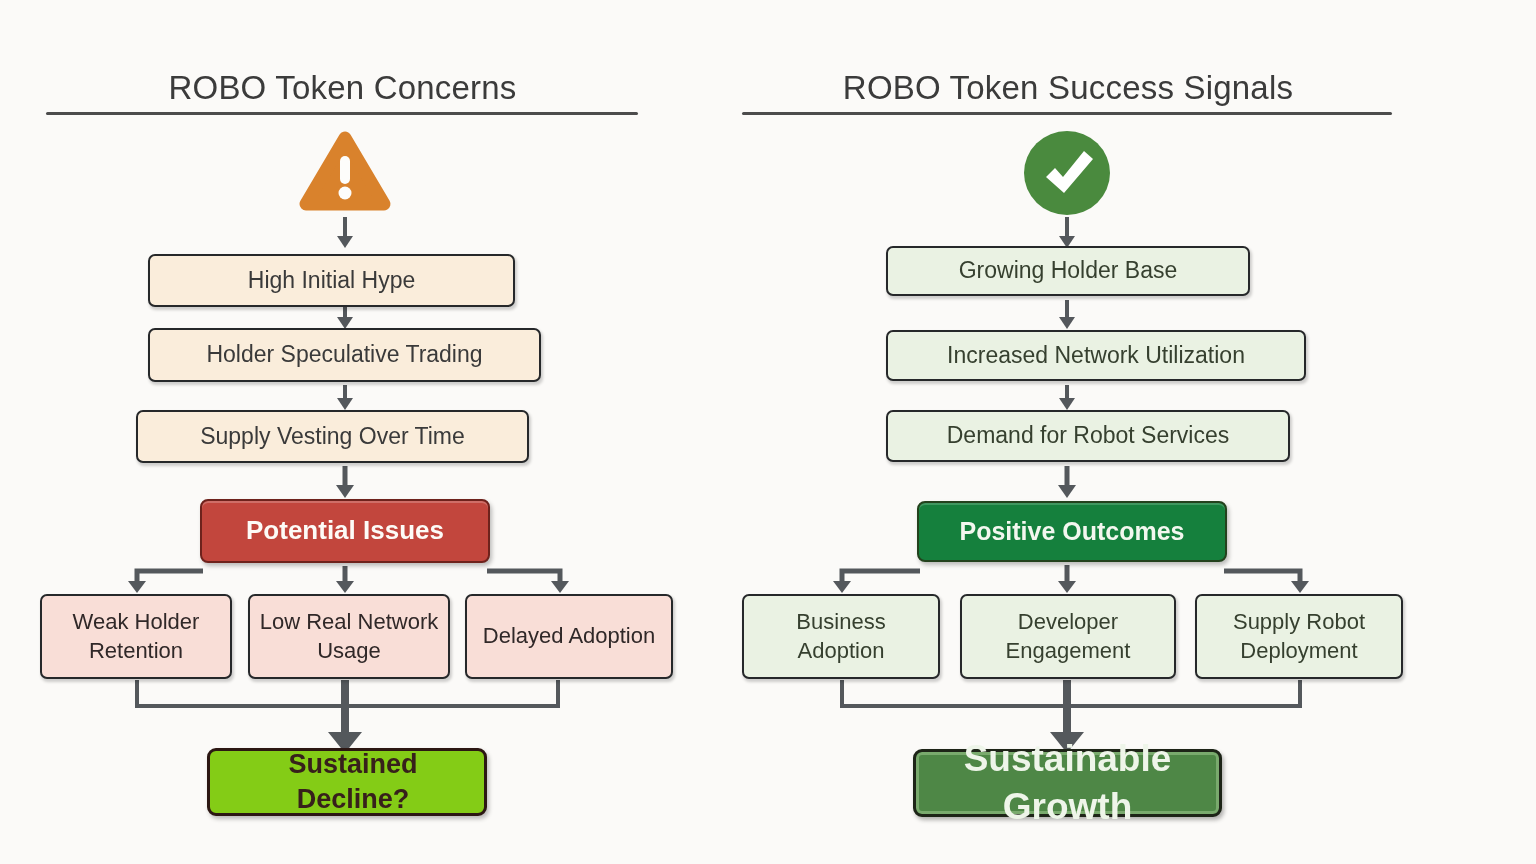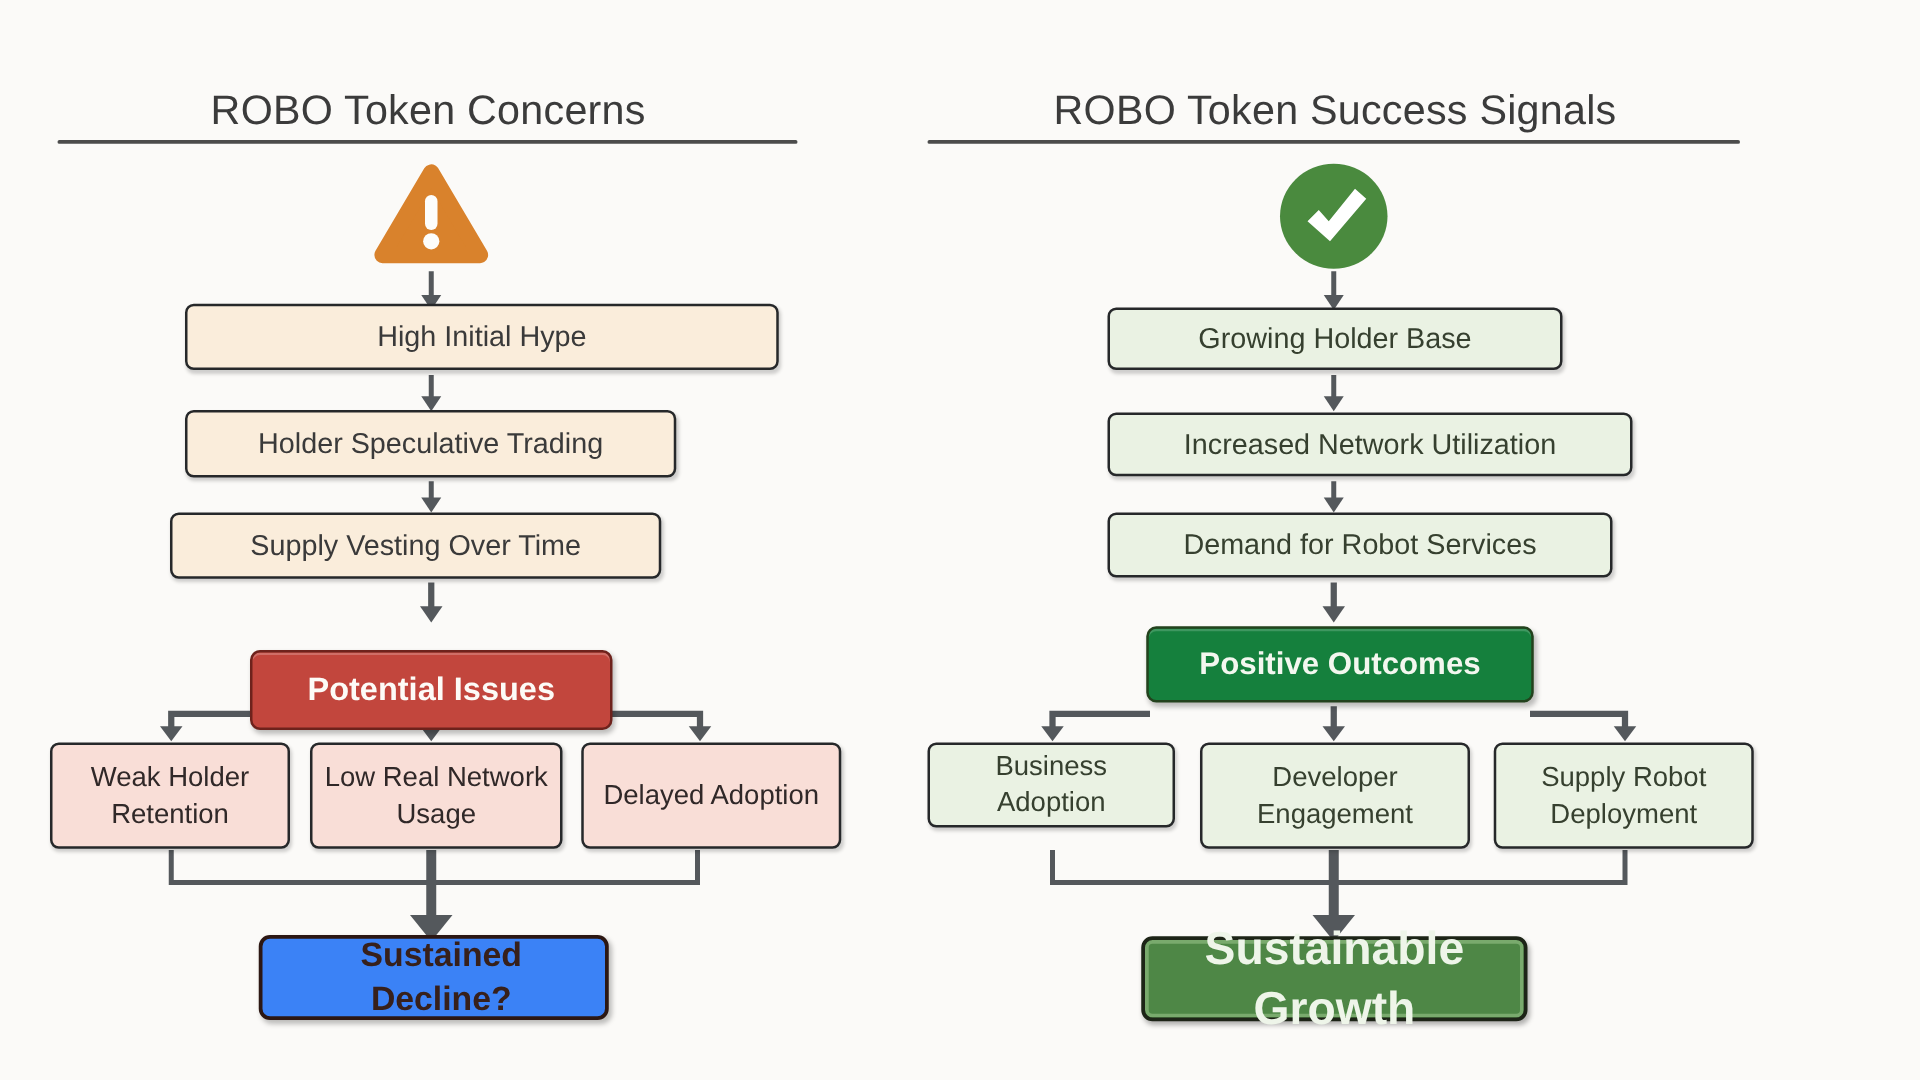--- a/index.html
+++ b/index.html
@@ -23,29 +23,28 @@
     font-size:23px;color:#3a3a3a;line-height:1.3;padding:0 8px;box-sizing:border-box;
   }
   .cream{background:#faeddb;}
   .lgreen{background:#eaf2e3;color:#36402f;}
   .pink{background:#f9ded7;font-size:22px;color:#302828;}
   .lgreen-branch{background:#eaf2e3;font-size:22px;color:#36402f;}
   .hub-red{
     background:#c2463d;border:2.5px solid #6e221c;border-radius:8px;
     color:#fdfbf7;font-size:26px;font-weight:700;
     box-shadow:2px 3px 4px rgba(0,0,0,.25), inset 0 2px 0 rgba(255,255,255,.22);
-    margin-top:21px;
   }
   .hub-green{
     background:#15803d;border:2.5px solid #23421d;border-radius:8px;
     color:#f3f7ef;font-size:25px;font-weight:700;
     box-shadow:2px 3px 4px rgba(0,0,0,.25), inset 0 2px 0 rgba(255,255,255,.18);
   }
   .result-salmon{
-    background:#3b82f6;border:3px solid #2c1713;border-radius:9px;
+    background:#84cc16;border:3px solid #2c1713;border-radius:9px;
     color:#37201b;font-size:27px;font-weight:700;
     box-shadow:2px 3px 4px rgba(0,0,0,.25);
     padding-left:20px;
   }
   .result-green{
     background:#4e8746;border:3px solid #1d2417;border-radius:9px;
     color:#eef5e9;font-size:37px;font-weight:700;
     box-shadow:2px 3px 4px rgba(0,0,0,.3), inset 0 0 0 3px #79aa6d;
   }
 </style>
@@ -98,21 +97,21 @@
   <section>
     <h1 class="title" style="left:45px;width:595px;top:69px">ROBO Token Concerns</h1>
     <div class="rule" style="left:46px;width:592px;top:112px"></div>
 
     <svg class="abs" style="left:296px;top:125px" width="98" height="92" viewBox="0 0 98 92">
       <path d="M49 13 L88 79 L10 79 Z" fill="#d9822c" stroke="#d9822c" stroke-width="13" stroke-linejoin="round"></path>
       <rect x="44" y="31" width="10" height="28" rx="5" fill="#fdfdfb"></rect>
       <circle cx="49" cy="68" r="6.5" fill="#fdfdfb"></circle>
     </svg>
 
-    <div class="box cream" style="left:148px;top:243px;width:475px;height:53px">High Initial Hype</div>
+    <div class="box cream" style="left:148px;top:254px;width:367px;height:53px">High Initial Hype</div>
     <div class="box cream" style="left:148px;top:328px;width:393px;height:54px">Holder Speculative Trading</div>
     <div class="box cream" style="left:136px;top:410px;width:393px;height:53px">Supply Vesting Over Time</div>
 
     <div class="box hub-red" style="left:200px;top:499px;width:290px;height:64px">Potential Issues</div>
 
     <div class="box pink" style="left:40px;top:594px;width:192px;height:85px">Weak Holder Retention</div>
     <div class="box pink" style="left:248px;top:594px;width:202px;height:85px">Low Real Network Usage</div>
     <div class="box pink" style="left:465px;top:594px;width:208px;height:85px">Delayed Adoption</div>
 
     <div class="box result-salmon" style="left:207px;top:748px;width:280px;height:68px">Sustained Decline?</div>
@@ -126,20 +125,20 @@
       <ellipse cx="44" cy="43" rx="43" ry="42" fill="#4a8a3e"></ellipse>
       <polygon points="23,47 32,38 40,47 61,21 70,29 41,63" fill="#ffffff"></polygon>
     </svg>
 
     <div class="box lgreen" style="left:886px;top:246px;width:364px;height:50px">Growing Holder Base</div>
     <div class="box lgreen" style="left:886px;top:330px;width:420px;height:51px">Increased Network Utilization</div>
     <div class="box lgreen" style="left:886px;top:410px;width:404px;height:52px">Demand for Robot Services</div>
 
     <div class="box hub-green" style="left:917px;top:501px;width:310px;height:61px">Positive Outcomes</div>
 
-    <div class="box lgreen-branch" style="left:742px;top:594px;width:198px;height:68px">Business Adoption</div>
+    <div class="box lgreen-branch" style="left:742px;top:594px;width:198px;height:85px">Business Adoption</div>
     <div class="box lgreen-branch" style="left:960px;top:594px;width:216px;height:85px">Developer Engagement</div>
     <div class="box lgreen-branch" style="left:1195px;top:594px;width:208px;height:85px">Supply Robot Deployment</div>
 
     <div class="box result-green" style="left:913px;top:749px;width:309px;height:68px">Sustainable Growth</div>
   </section>
 
 </div>
 
 </body></html>

